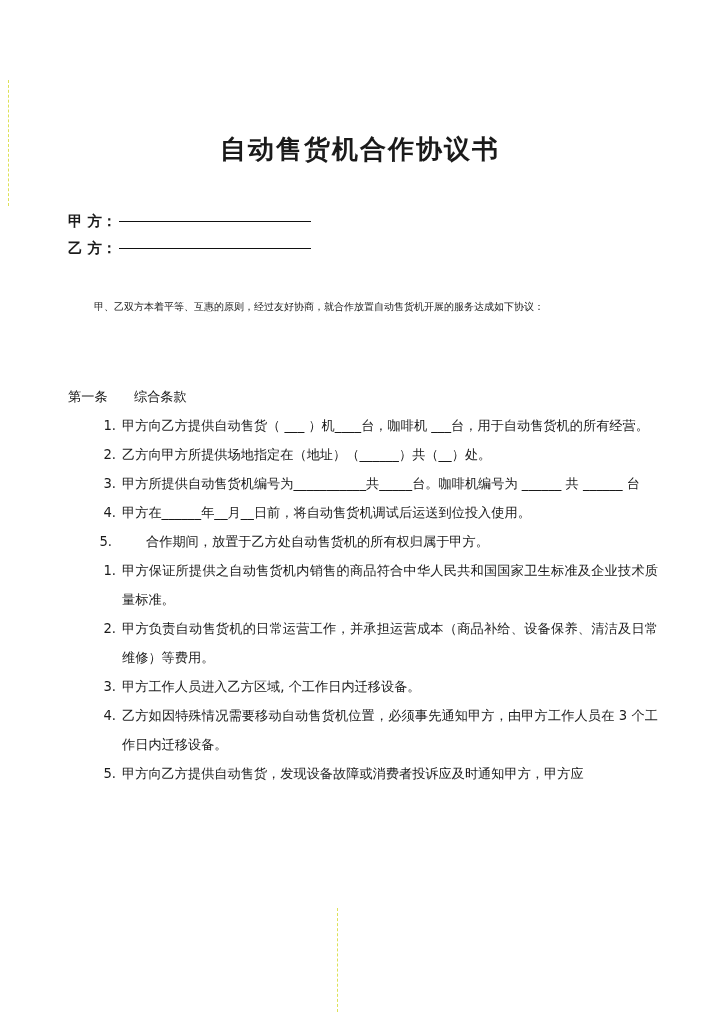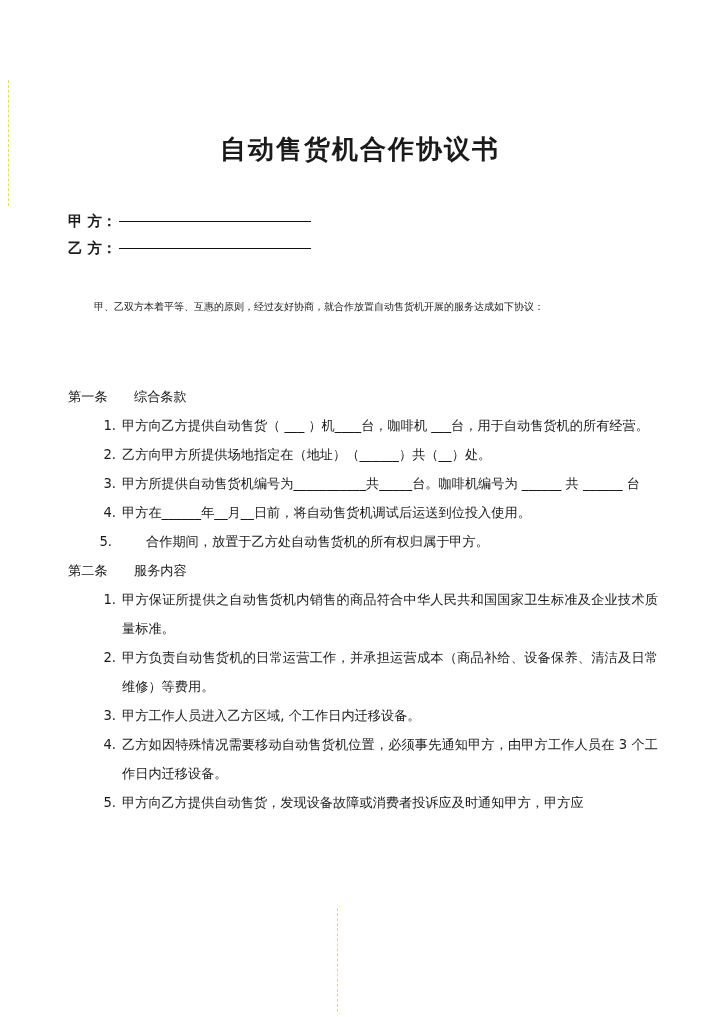--- a/index.html
+++ b/index.html
@@ -171,21 +171,20 @@
       <li>
         <span class="num">4.</span>
         <span>甲方在______年__月__日前，将自动售货机调试后运送到位投入使用。</span>
       </li>
       <li class="wide">
         <span class="num">5.</span>
         <span class="indent-extra">合作期间，放置于乙方处自动售货机的所有权归属于甲方。</span>
       </li>
     </ol>
 
-    <div class="clause-head">第二条　　服务内容</div>
     <ol class="clause-list">
       <li>
         <span class="num">1.</span>
         <span>甲方保证所提供之自动售货机内销售的商品符合中华人民共和国国家卫生标准及企业技术质量标准。</span>
       </li>
       <li>
         <span class="num">2.</span>
         <span>甲方负责自动售货机的日常运营工作，并承担运营成本（商品补给、设备保养、清洁及日常维修）等费用。</span>
       </li>
       <li>

